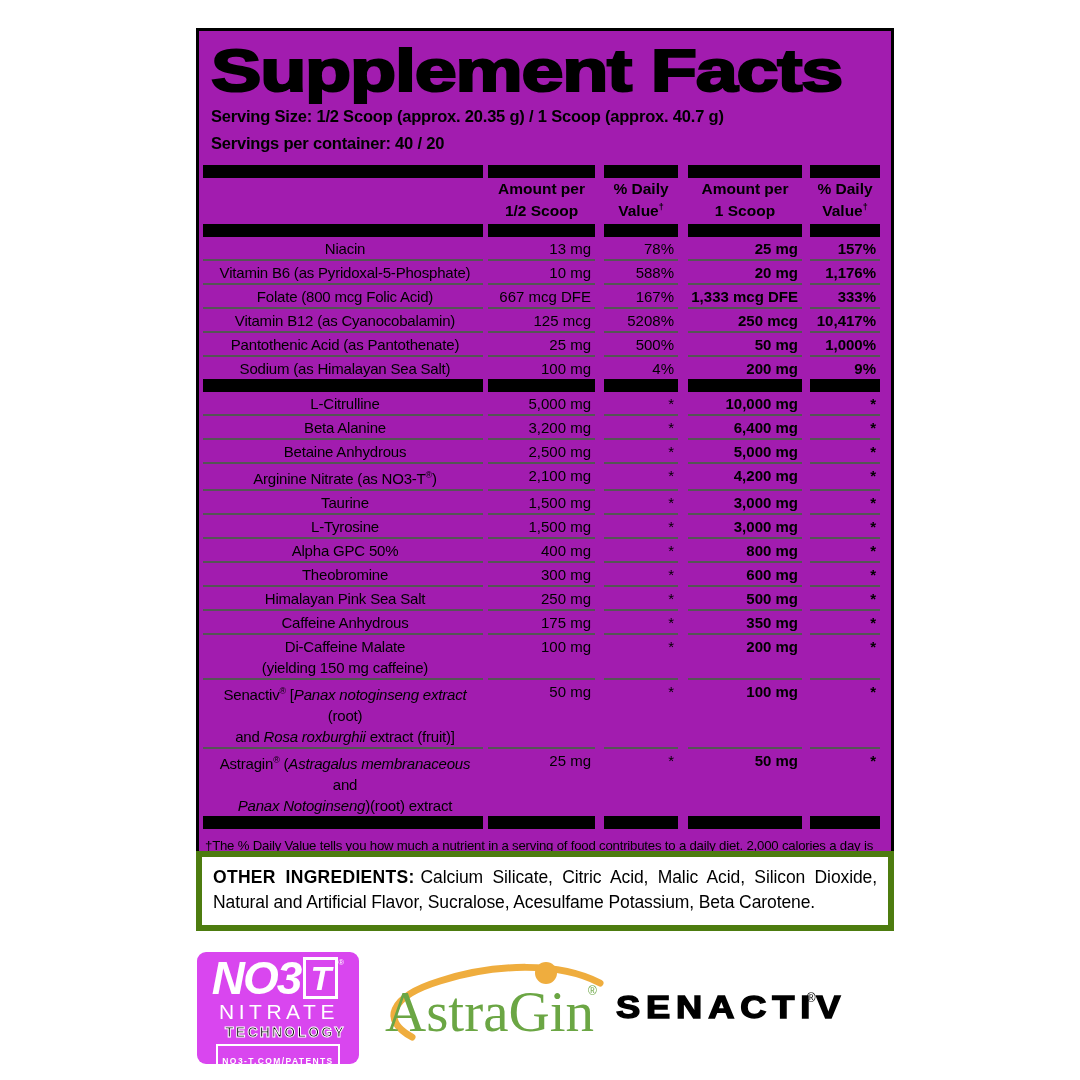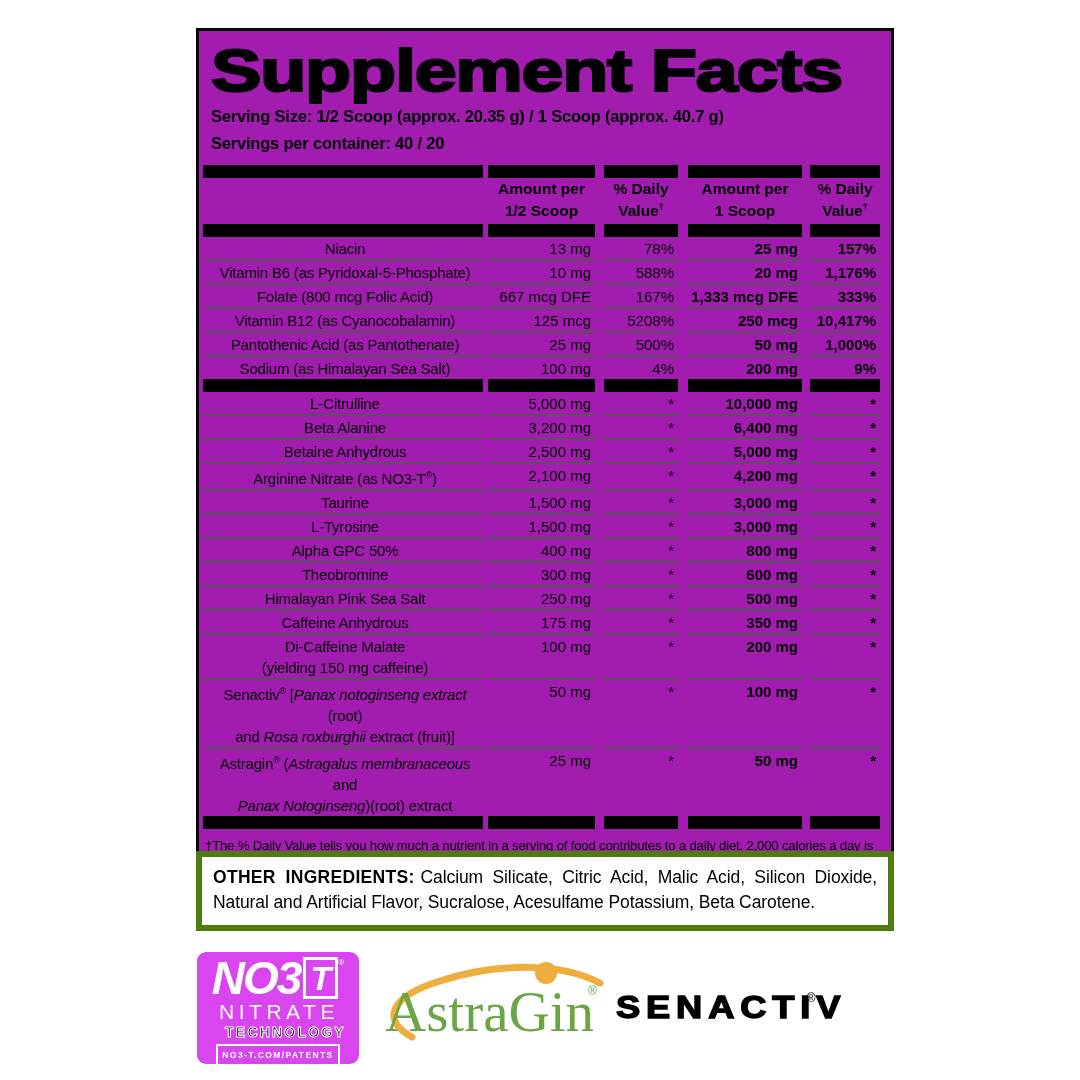--- a/index.html
+++ b/index.html
@@ -45,21 +45,21 @@
         padding-top:4px;box-sizing:border-box;}
   .no3t-top{display:flex;align-items:center;height:48px;}
   .no3t-main{font-size:46px;font-weight:bold;font-style:italic;letter-spacing:-2px;line-height:44px;}
   .no3t-tbox{border:3px solid #fff;font-size:34px;font-weight:bold;line-height:34px;
              padding:1px 4px;margin-left:3px;font-style:italic;}
   .no3t-reg{font-size:8px;align-self:flex-start;margin-top:2px;}
   .no3t-nitrate{font-size:21px;font-weight:normal;letter-spacing:4.5px;line-height:24px;margin-left:2px;}
   .no3t-tech{font-size:14px;font-weight:bold;letter-spacing:2.2px;line-height:16px;
              color:#000;-webkit-text-stroke:1px #fff;margin-left:15px;}
   .no3t-patents{border:2px solid #fff;font-size:8.5px;font-weight:bold;letter-spacing:1.4px;
-                padding:4px 4px;margin-top:4px;}
+                padding:10px 4px;margin-top:4px;}
 
   
   .astragin{position:absolute;left:382px;top:957px;width:224px;height:94px;}
 
   
   .senactiv{position:absolute;left:616px;top:991px;white-space:nowrap;}
   .senactiv-text{font-size:31px;font-weight:bold;letter-spacing:5px;-webkit-text-stroke:1.4px #000;
                  display:inline-block;transform:scaleX(1.17);transform-origin:left center;line-height:34px;}
   .senactiv-reg{font-size:12px;vertical-align:top;margin-left:-6px;}
 </style>

